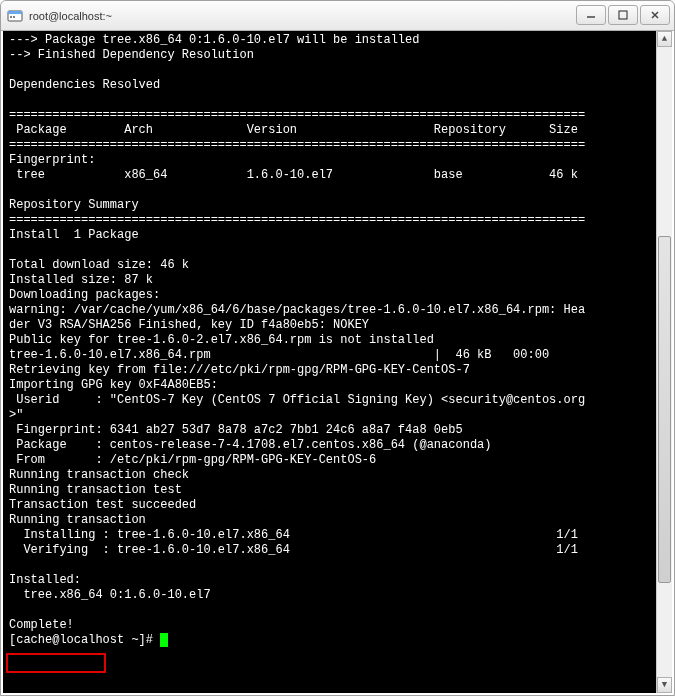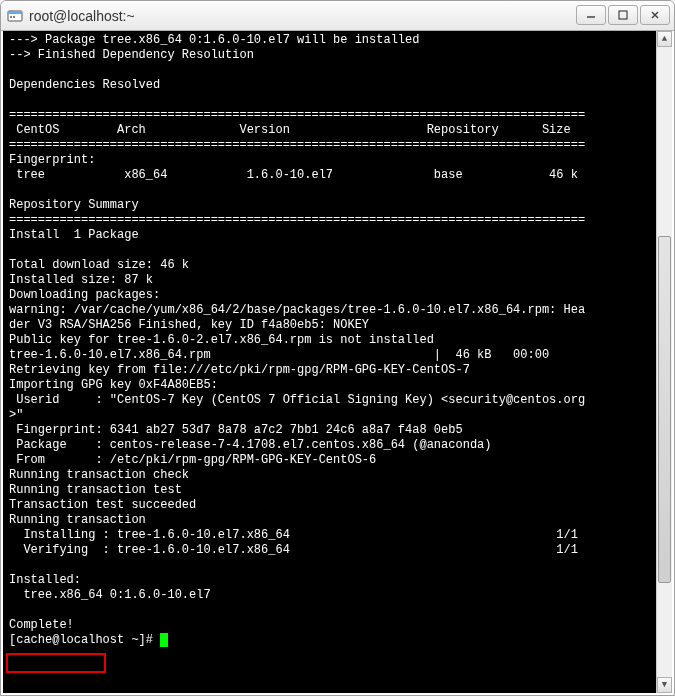--- a/index.html
+++ b/index.html
@@ -10,21 +10,21 @@
       position: relative; margin: 0 auto;
     }
     .titlebar {
       height: 30px; background: linear-gradient(#fdfdfd, #e8e8e8);
       border-bottom: 1px solid #b0b0b0; border-radius: 6px 6px 0 0;
       display: flex; align-items: center; padding: 0 6px;
       position: relative;
     }
     .title-left { display: flex; align-items: center; gap: 6px; }
     .app-icon { width: 16px; height: 16px; display: inline-flex; align-items: center; justify-content: center; }
-    .title-text { font-family: "Segoe UI", Tahoma, sans-serif; font-size: 14px; color: #333; }
+    .title-text { font-family: "Segoe UI", Tahoma, sans-serif; font-size: 11px; color: #333; }
     .win-controls { position: absolute; right: 4px; top: 4px; display: flex; gap: 2px; }
     .win-btn {
       width: 30px; height: 20px; border: 1px solid #aaa; border-radius: 3px;
       background: linear-gradient(#fcfcfc,#e6e6e6);
       display: flex; align-items: center; justify-content: center;
       font-family: Arial, sans-serif; font-size: 12px; color: #444;
       cursor: pointer;
     }
     .win-btn.close { color: #444; }
     .terminal-wrap {
@@ -97,33 +97,33 @@
     </div>
   </div>
 
   <div class="terminal-wrap">
     <div class="terminal"><span>---&gt; Package tree.x86_64 0:1.6.0-10.el7 will be installed</span>
 <span>--&gt; Finished Dependency Resolution</span>
 <span></span>
 <span>Dependencies Resolved</span>
 <span></span>
 <span>================================================================================</span>
-<span> CentOS        Arch             Version                   Repository      Size</span>
+<span> Package        Arch             Version                   Repository      Size</span>
 <span>================================================================================</span>
 <span>Fingerprint:</span>
 <span> tree           x86_64           1.6.0-10.el7              base            46 k</span>
 <span></span>
 <span>Repository Summary</span>
 <span>================================================================================</span>
 <span>Install  1 Package</span>
 <span></span>
 <span>Total download size: 46 k</span>
 <span>Installed size: 87 k</span>
 <span>Downloading packages:</span>
-<span>warning: /var/cache/yum/x86_64/2/base/packages/tree-1.6.0-10.el7.x86_64.rpm: Hea</span>
+<span>warning: /var/cache/yum/x86_64/6/base/packages/tree-1.6.0-10.el7.x86_64.rpm: Hea</span>
 <span>der V3 RSA/SHA256 Finished, key ID f4a80eb5: NOKEY</span>
 <span>Public key for tree-1.6.0-2.el7.x86_64.rpm is not installed</span>
 <span>tree-1.6.0-10.el7.x86_64.rpm                               |  46 kB   00:00</span>
 <span>Retrieving key from file:///etc/pki/rpm-gpg/RPM-GPG-KEY-CentOS-7</span>
 <span>Importing GPG key 0xF4A80EB5:</span>
 <span> Userid     : "CentOS-7 Key (CentOS 7 Official Signing Key) &lt;security@centos.org</span>
 <span>&gt;"</span>
 <span> Fingerprint: 6341 ab27 53d7 8a78 a7c2 7bb1 24c6 a8a7 f4a8 0eb5</span>
 <span> Package    : centos-release-7-4.1708.el7.centos.x86_64 (@anaconda)</span>
 <span> From       : /etc/pki/rpm-gpg/RPM-GPG-KEY-CentOS-6</span>

